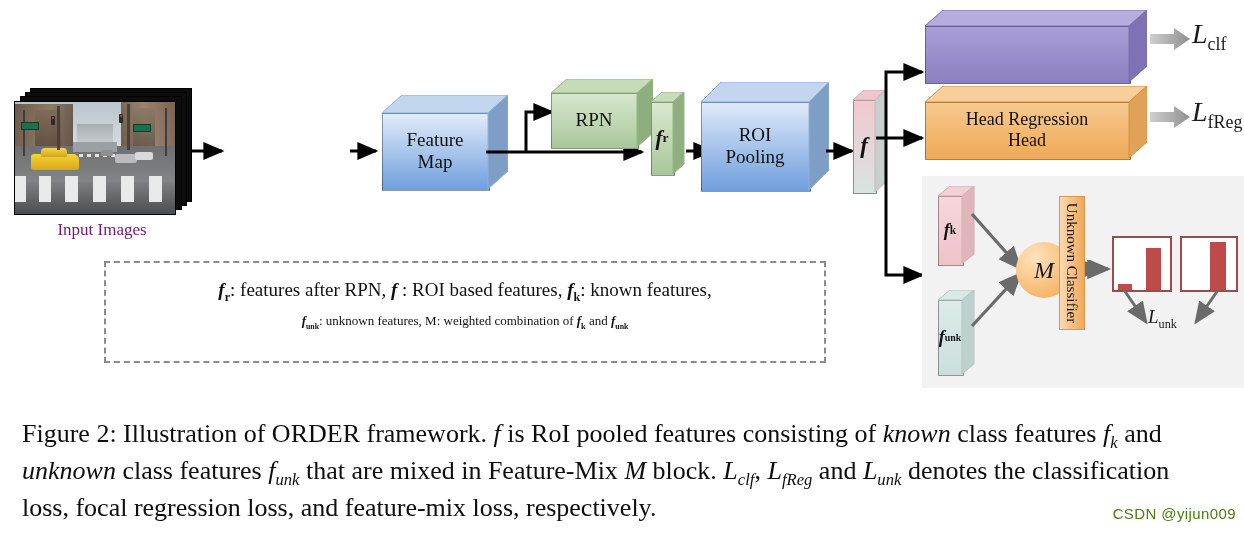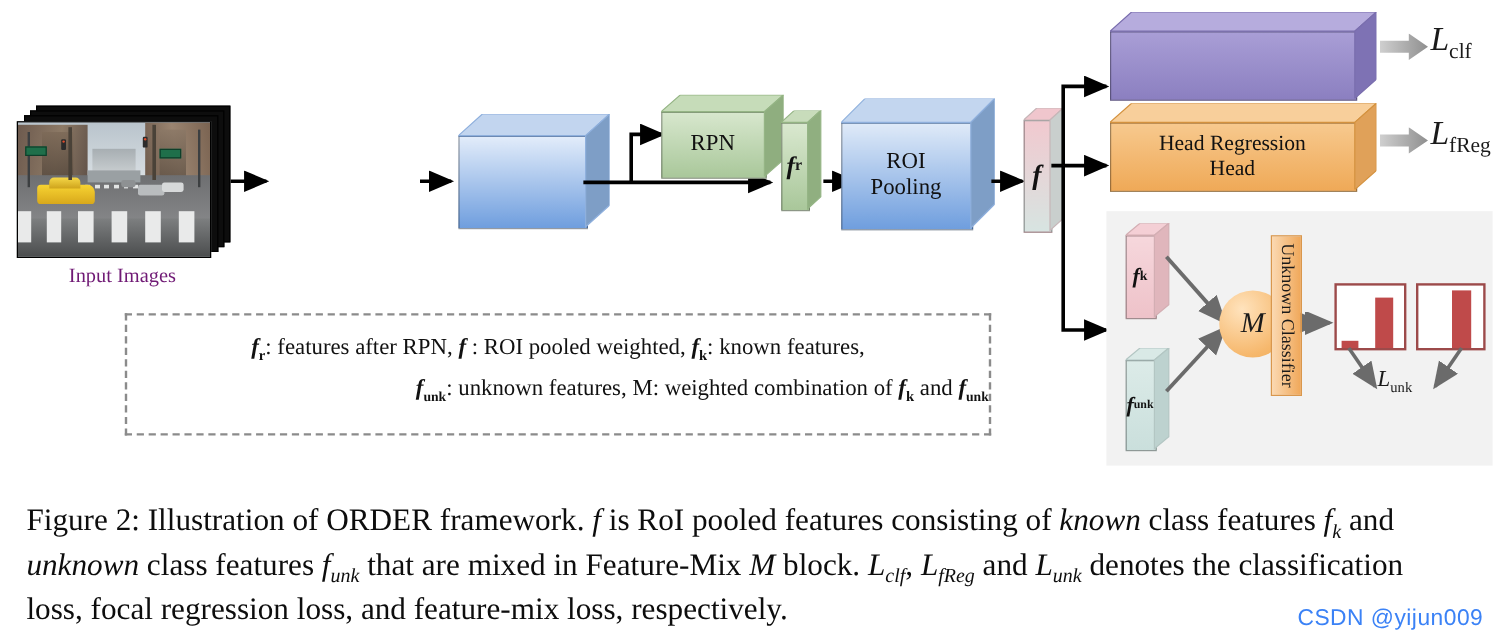--- a/index.html
+++ b/index.html
@@ -99,21 +99,21 @@
   .legline{text-align:center;color:#111;white-space:nowrap;}
 
   
   .caption{position:absolute;left:22px;top:417px;width:1200px;
       font-size:26px;line-height:1.30;color:#0d0d0d;text-align:left;}
   .caption i{font-style:italic;}
   .mi{font-style:italic;font-family:"Liberation Serif",serif;}
   sub{font-size:.64em;}
 
   .wm{position:absolute;right:8px;top:505px;font-family:"Liberation Sans",sans-serif;
-      font-size:19px;color:#3b82f6;letter-spacing:.4px;}
+      font-size:15px;color:#4d7c0f;letter-spacing:.4px;}
 
   
   .fsc{font-family:"Liberation Serif",serif;font-style:italic;font-weight:600;}
 </style>
 </head>
 <body>
 
 <div id="fig">
 
   <div class="imgstack">
@@ -174,20 +174,25 @@
     <line x1="0" y1="9" x2="26" y2="9" stroke="#000" stroke-width="3" marker-end="url(#ah)"></line>
   </svg>
 
   <div class="box3" style="left:382px;top:95px;width:126px;height:96px;">
     <div class="front" style="top:18px;width:106px;height:76px;
          background:linear-gradient(#e2ecfa,#6f9ede);"></div>
     <svg class="abs" style="left:0;top:0;" width="126" height="96">
       <polygon points="0,18 20,0 126,0 106,18" fill="#c2d5ef" stroke="#8fb0dd" stroke-width="1"></polygon>
       <polygon points="106,18 126,0 126,76 106,94" fill="#7e9ec6" stroke="#8fb0dd" stroke-width="1"></polygon>
     </svg>
+    <div class="cap lbl" style="top:18px;width:106px;height:76px;font-size:19px;
+         flex-direction:column;">
+      <span>Feature</span>
+      <span>Map</span>
+    </div>
   </div>
 
   <svg class="abs" style="left:486px;top:86px;" width="180" height="90">
 
     <line x1="0" y1="66" x2="156" y2="66" stroke="#000" stroke-width="3" marker-end="url(#ah)"></line>
 
     <path d="M40,66 L40,26 L66,26" fill="none" stroke="#000" stroke-width="3" marker-end="url(#ah)"></path>
 
     <path d="M148,22 L148,66" fill="none" stroke="#000" stroke-width="3"></path>
   </svg>
@@ -378,24 +383,24 @@
   </svg>
   <div class="abs lbl" style="left:1148px;top:306px;font-size:19px;">
     <span class="mi">L</span><sub>unk</sub>
   </div>
 
 
   <div class="legend">
     <div class="legline lbl" style="margin-top:16px;font-size:19px;">
       <span class="fsc">f</span><sub style="font-weight:700;">r</sub><span>: features after RPN,</span>
       <span class="fsc">f</span>
-      <span>: ROI pooled weighted,</span>
+      <span>: ROI based features,</span>
       <span class="fsc">f</span><sub style="font-weight:700;">k</sub><span>: known features,</span>
     </div>
-    <div class="legline lbl" style="margin-top:10px;font-size:19px;text-align:right;">
+    <div class="legline lbl" style="margin-top:10px;font-size:13px;">
       <span class="fsc">f</span><sub style="font-weight:700;font-size:.6em;">unk</sub><span>: unknown features, M: weighted combination of</span>
       <span class="fsc">f</span><sub style="font-weight:700;">k</sub>
       <span>and</span>
       <span class="fsc">f</span><sub style="font-weight:700;font-size:.6em;">unk</sub>
     </div>
   </div>
 
   <div class="caption">
     <span>Figure 2:</span><span> Illustration of ORDER framework. </span><span class="mi">f</span><span> is RoI pooled features consisting of </span><i>known</i><span> class features </span><span class="mi">f</span><sub class="mi">k</sub><span> and </span><i>unknown</i><span> class features </span><span class="mi">f</span><sub class="mi">unk</sub><span> that are mixed in Feature-Mix </span><span class="mi">M</span><span> block. </span><span class="mi">L</span><sub class="mi">clf</sub><span>, </span><span class="mi">L</span><sub class="mi">fReg</sub><span> and </span><span class="mi">L</span><sub class="mi">unk</sub><span> denotes the classification loss, focal regression loss, and feature-mix loss, respectively.</span>
   </div>

